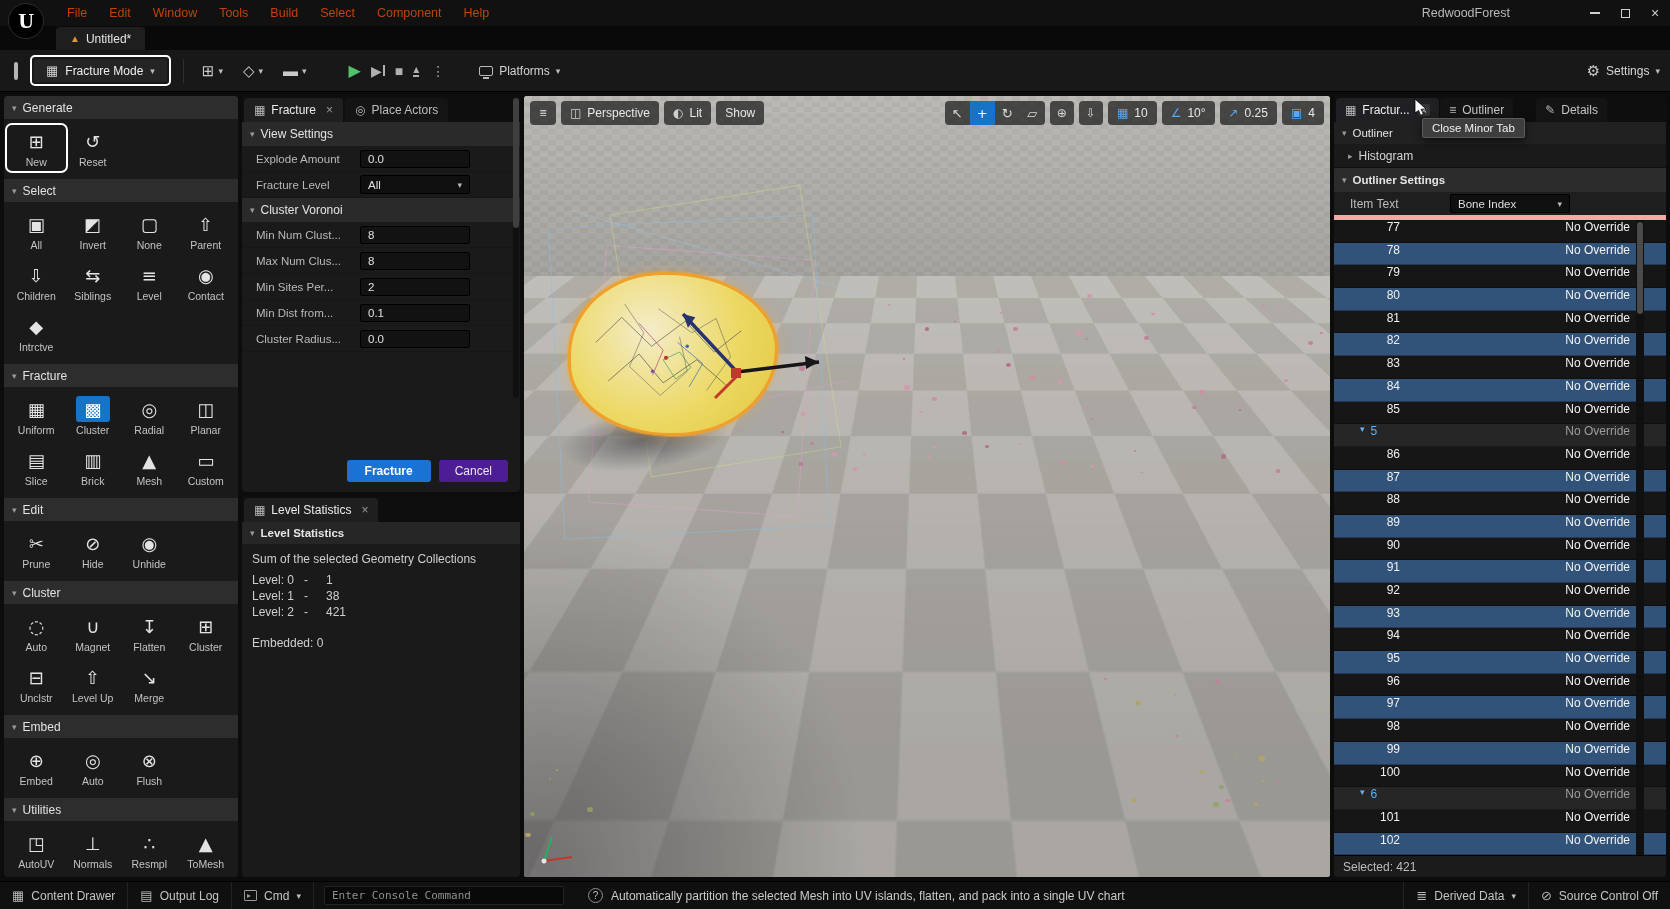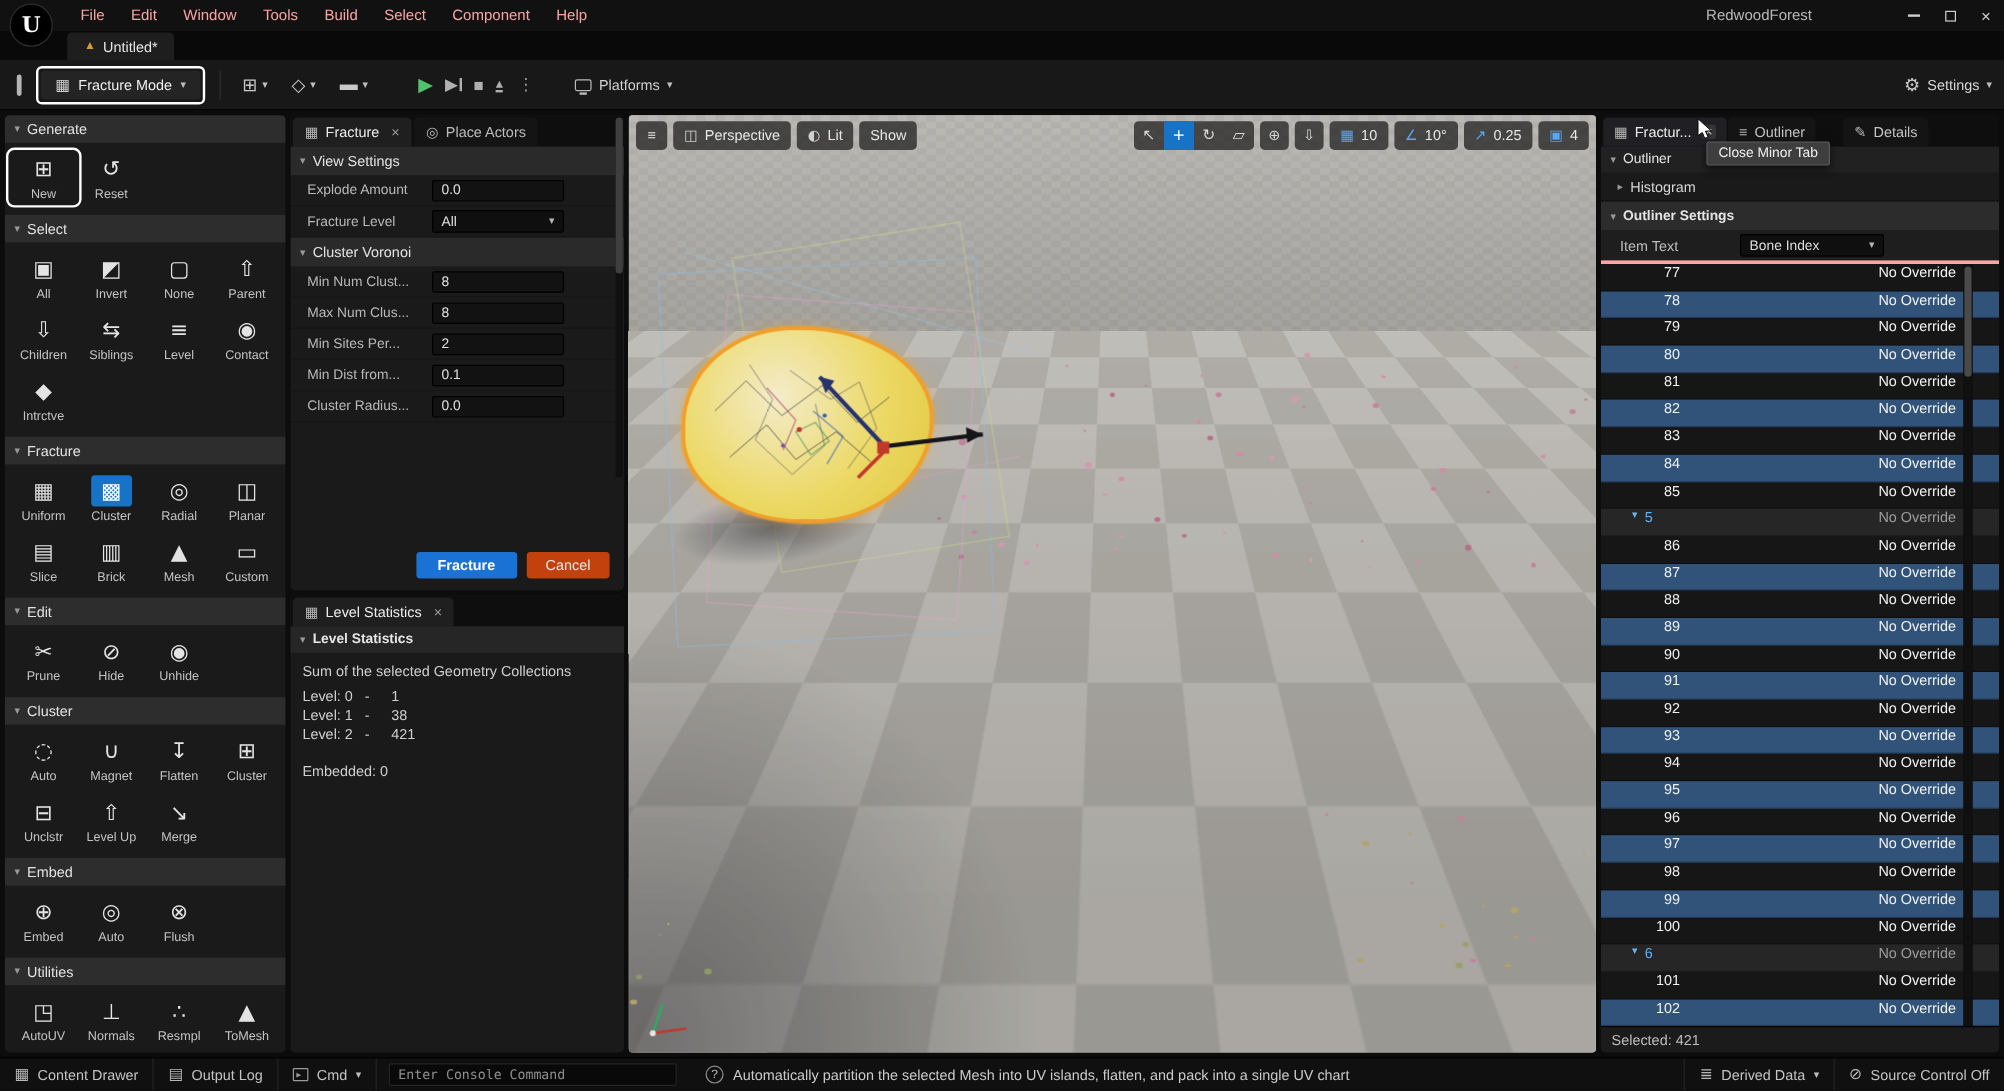--- a/index.html
+++ b/index.html
@@ -6,21 +6,21 @@
 html,body{width:1670px;height:909px;overflow:hidden;background:#0c0c0c;color:#c8c8c8;
   font-family:"Liberation Sans","DejaVu Sans",sans-serif;font-size:12px;-webkit-font-smoothing:antialiased}
 .app{display:flex;flex-direction:column;width:1670px;height:909px}
 
 
 .menubar{height:26px;background:#111;display:flex;align-items:center;padding-left:56px;position:relative;flex:0 0 auto}
 .logo{position:absolute;left:8px;top:3px;width:36px;height:36px;border-radius:50%;background:#000;
   border:1px solid #2e2e2e;display:flex;align-items:center;justify-content:center;color:#fff;
   font-family:"DejaVu Serif",serif;font-size:18px;font-weight:bold;z-index:20}
 .menu-items{display:flex;align-items:center}
-.menu-item{padding:0 11px;height:26px;display:flex;align-items:center;color:#fca5a5;font-size:12.5px;cursor:default}
+.menu-item{padding:0 11px;height:26px;display:flex;align-items:center;color:#c2410c;font-size:12.5px;cursor:default}
 .mb-right{margin-left:auto;display:flex;align-items:center;gap:0}
 .project{color:#b9b9b9;margin-right:70px;font-size:12.5px}
 .winbtn{width:30px;height:26px;display:flex;align-items:center;justify-content:center;color:#cfcfcf}
 .wb-min{width:10px;height:2px;background:#cfcfcf}
 .wb-res{width:9px;height:9px;border:1.5px solid #cfcfcf}
 .wb-close{font-size:14px}
 
 
 .tabrow{height:24px;background:#090909;display:flex;align-items:flex-end;padding-left:56px;flex:0 0 auto}
 .assettab{height:23px;background:#1e1e1e;border-radius:4px 4px 0 0;display:flex;align-items:center;gap:6px;
@@ -80,21 +80,21 @@
 .prop-label{width:104px;color:#b9b9b9;font-size:11.5px;white-space:nowrap;overflow:hidden}
 .prop-input{flex:1;max-width:112px;height:18px;background:#121212;border:1px solid #000;border-radius:2px;
   color:#e0e0e0;font-size:11.5px;display:flex;align-items:center;padding:0 7px}
 .prop-input.light{background:#4a4a4a}
 .prop-check{width:15px;height:15px;background:#101010;border:1px solid #3c3c3c;border-radius:2px}
 .prop-select{flex:1;max-width:118px;height:19px;background:#0f0f0f;border:1px solid #000;border-radius:2px;
   color:#e0e0e0;font-size:11.5px;display:flex;align-items:center;justify-content:space-between;padding:0 7px}
 .dd-caret{font-size:9px;color:#b5b5b5}
 .fbuttons{display:flex;justify-content:flex-end;gap:8px;padding:8px 12px 10px 0}
 .btn-primary{background:#1a73d4;color:#fff;border-radius:3px;padding:4px 18px;font-size:12px;font-weight:bold}
-.btn-plain{background:#c2410c;color:#e8e8e8;border-radius:3px;padding:4px 16px;font-size:12px}
+.btn-plain{background:#4c1d95;color:#e8e8e8;border-radius:3px;padding:4px 16px;font-size:12px}
 .fscroll{position:absolute;right:1px;top:2px;width:6px;height:300px;background:#101010;border-radius:3px}
 .fscroll .thumb{position:absolute;top:0;left:0;width:6px;height:130px;background:#3f3f3f;border-radius:3px}
 .statspanel{flex:1;display:flex;flex-direction:column;min-height:0}
 .statshead{height:22px;background:#262626;display:flex;align-items:center;padding:0 8px;color:#e6e6e6;font-weight:bold;font-size:11.5px}
 .statsbody{padding:8px 10px;color:#cfcfcf;font-size:12px}
 .stat-desc{margin-bottom:6px}
 .stat-row{display:grid;grid-template-columns:52px 22px auto;padding:1px 0;color:#cfcfcf}
 .stat-emb{margin-top:16px}
 
 
@@ -143,21 +143,21 @@
 .rtab{height:24px;display:flex;align-items:center;gap:6px;padding:0 9px;color:#c4c4c4;background:#141414;border-radius:4px 4px 0 0;font-size:12px;white-space:nowrap}
 .rtab.active{background:#202024;color:#ececec}
 .rtclose{margin-left:2px;color:#d5d5d5;background:#343434;border-radius:2px;padding:0 3px;font-size:11px}
 .tooltip{position:absolute;top:22px;left:88px;background:#3e3e3e;border:1px solid #5a5a5a;color:#f0f0f0;
   font-size:11.5px;padding:3px 9px;border-radius:2px;box-shadow:0 3px 8px rgba(0,0,0,.6);z-index:30;white-space:nowrap}
 .cursor{position:absolute;top:2px;left:80px;z-index:31}
 .rhead{height:22px;background:#212121;display:flex;align-items:center;padding:0 8px;color:#e4e4e4;font-size:11.5px;flex:0 0 auto}
 .rrow-hist{height:24px;background:#1a1a1a;display:flex;align-items:center;padding:0 8px 0 14px;color:#d6d6d6;flex:0 0 auto;border-bottom:1px solid #101010}
 .rhead2{height:24px;background:#2c2c2c;display:flex;align-items:center;padding:0 8px;color:#e4e4e4;font-weight:bold;font-size:11.5px;flex:0 0 auto}
 .ritemtext{height:28px;background:#1e1e1e;display:flex;align-items:center;justify-content:space-between;
-  padding:0 110px 0 16px;color:#bdbdbd;flex:0 0 auto;border-bottom:3px solid #fca5a5}
+  padding:0 110px 0 16px;color:#bdbdbd;flex:0 0 auto;border-bottom:5px solid #fca5a5}
 .rp-dd{width:120px;height:19px;background:#0f0f0f;border:1px solid #000;border-radius:2px;color:#dedede;
   display:flex;align-items:center;justify-content:space-between;padding:0 7px;font-size:11.5px;position:absolute;right:96px}
 .rlistwrap{flex:1;position:relative;min-height:0;overflow:hidden}
 .rlist{position:absolute;inset:0 0 0 0;overflow:hidden}
 .orow{height:22.7px;display:flex;align-items:flex-start;border-bottom:1px solid rgba(0,0,0,.28);font-size:12px}
 .oitem{background:#35597e;color:#eef2f6}
 .oitem:nth-child(odd){background:#31537700}
 .oitem:nth-child(even){background:#31537a}
 .oitem{background:#355a80}
 .ogroup{background:#262626;color:#cfcfcf}

